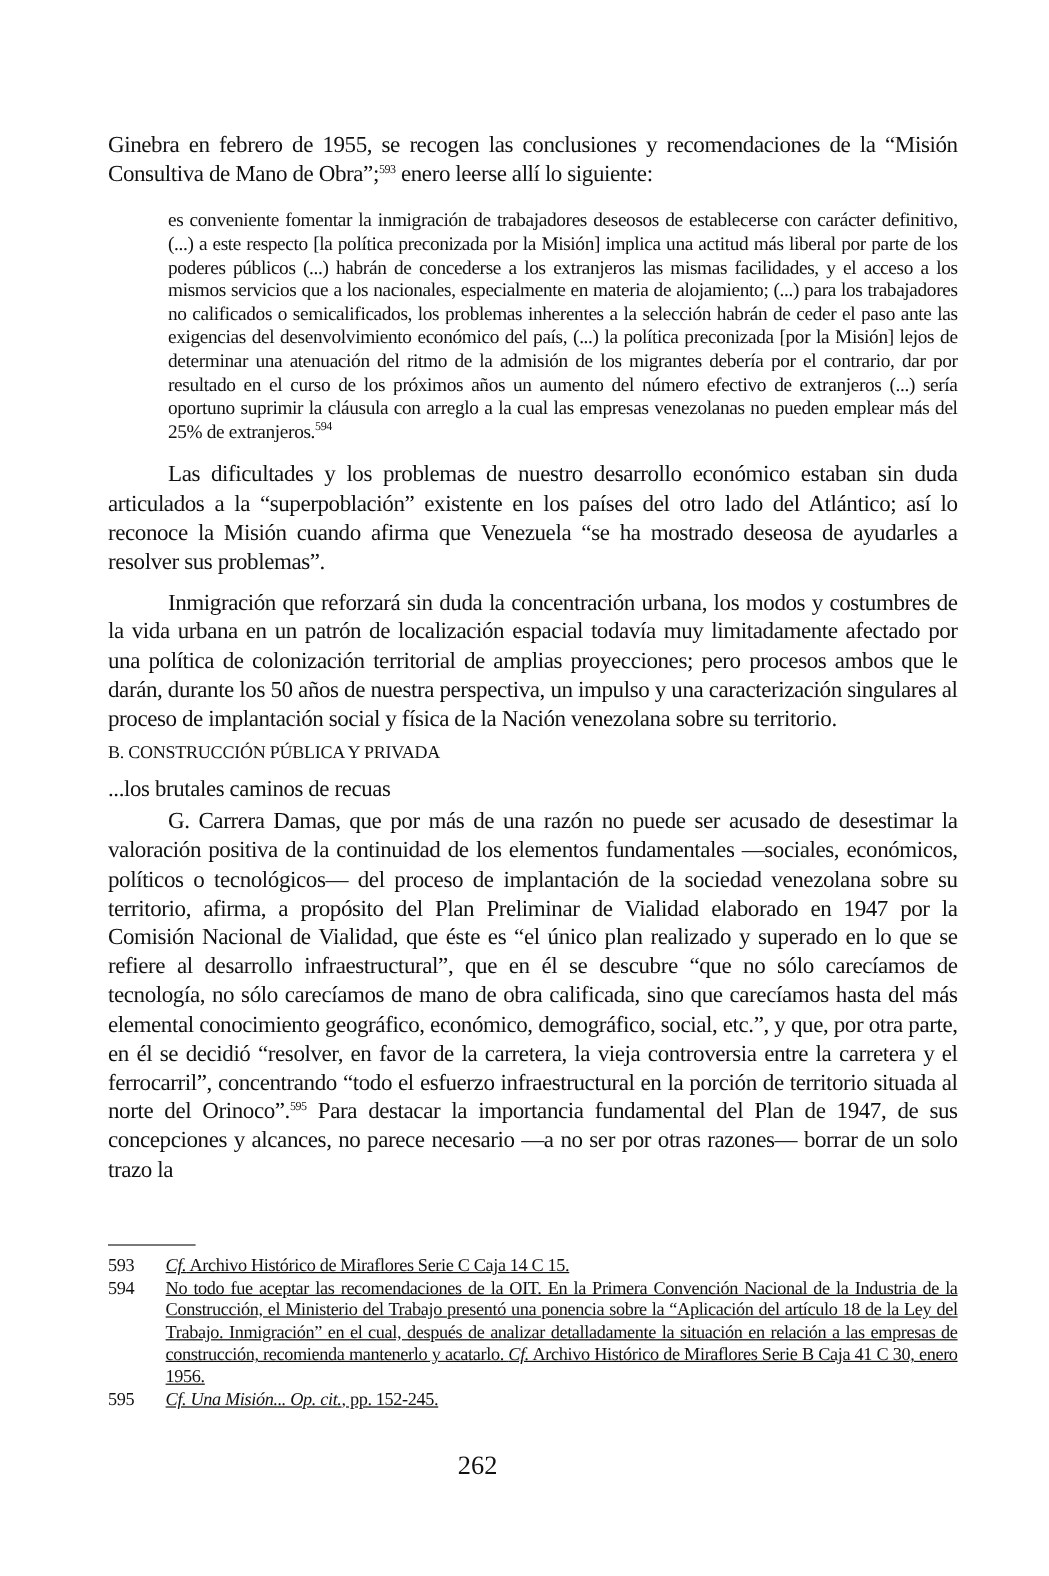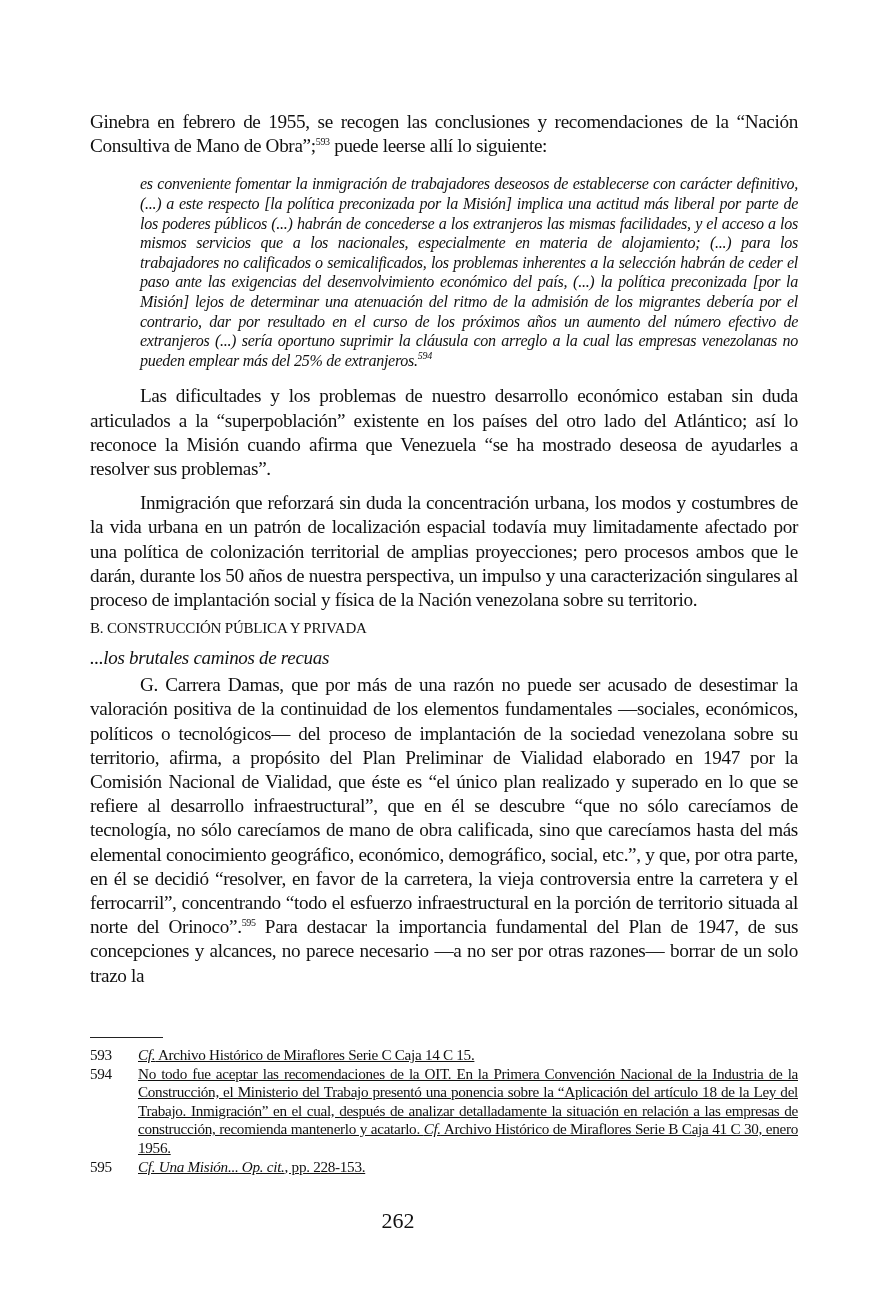--- a/index.html
+++ b/index.html
@@ -1,38 +1,38 @@
 <!DOCTYPE html>
 <html><head>
 <meta charset="utf-8">
 <style>
   html, body { margin: 0; padding: 0; background: #ffffff; }
   body { width: 874px; height: 1313px; position: relative; overflow: hidden;
          font-family: "Liberation Serif", "DejaVu Serif", serif; color: #111; }
   .page { position: absolute; left: 90px; top: 110px; width: 708px; }
   .p { font-size: 19.2px; line-height: 24.2px; text-align: justify; margin: 0; letter-spacing: -0.35px; }
   .indent { text-indent: 50px; }
-  .quote { margin: 16px 0 0 50px; font-size: 16.1px; line-height: 19.6px; text-align: justify; letter-spacing: -0.3px; font-style: italic; }
+  .quote { margin: 16px 0 0 50px; font-size: 16.1px; line-height: 19.6px; text-align: justify; letter-spacing: -0.3px; }
   sup { font-size: 10px; line-height: 0; vertical-align: 7px; }
   .heading { font-size: 15px; margin: 8px 0 0 0; letter-spacing: -0.2px; }
-  .subheading { font-size: 19px; font-style: italic; margin: 10px 0 4px 0; letter-spacing: -0.3px; }
+  .subheading { font-size: 19px; margin: 10px 0 4px 0; letter-spacing: -0.3px; }
   .gap { margin-top: 12px; }
   .rule { position: absolute; left: 90px; top: 1037px; width: 73px; border-top: 1px solid #222; }
   .notes { position: absolute; left: 90px; top: 1046px; width: 708px; font-size: 15.2px; line-height: 18.6px; letter-spacing: -0.3px; }
   .note { display: flex; margin-bottom: 0; }
   .note-num { width: 48px; flex: none; }
   .note-text { flex: 1; text-align: justify; text-decoration: underline; }
   .page-number { position: absolute; left: 0; width: 796px; top: 1208px; text-align: center; font-size: 22px; }
   i { font-style: italic; }
 </style>
 </head>
 <body>
 
 <div class="page">
-  <p class="p"><span>Ginebra en febrero de 1955, se recogen las conclusiones y recomendaciones de la “Nación Consultiva de Mano de Obra”;</span><sup>593</sup><span> puede leerse allí lo siguiente:</span></p>
+  <p class="p"><span>Ginebra en febrero de 1955, se recogen las conclusiones y recomendaciones de la “Misión Consultiva de Mano de Obra”;</span><sup>593</sup><span> enero leerse allí lo siguiente:</span></p>
 
   <p class="quote"><span>es conveniente fomentar la inmigración de trabajadores deseosos de establecerse con carácter definitivo, (...) a este respecto [la política preconizada por la Misión] implica una actitud más liberal por parte de los poderes públicos (...) habrán de concederse a los extranjeros las mismas facilidades, y el acceso a los mismos servicios que a los nacionales, especialmente en materia de alojamiento; (...) para los trabajadores no calificados o semicalificados, los problemas inherentes a la selección habrán de ceder el paso ante las exigencias del desenvolvimiento económico del país, (...) la política preconizada [por la Misión] lejos de determinar una atenuación del ritmo de la admisión de los migrantes debería por el contrario, dar por resultado en el curso de los próximos años un aumento del número efectivo de extranjeros (...) sería oportuno suprimir la cláusula con arreglo a la cual las empresas venezolanas no pueden emplear más del 25% de extranjeros.</span><sup>594</sup></p>
 
   <p class="p indent gap" style="margin-top:14px">Las dificultades y los problemas de nuestro desarrollo económico estaban sin duda articulados a la “superpoblación” existente en los países del otro lado del Atlántico; así lo reconoce la Misión cuando afirma que Venezuela “se ha mostrado deseosa de ayudarles a resolver sus problemas”.</p>
   <p class="p indent gap" style="margin-top:10px">Inmigración que reforzará sin duda la concentración urbana, los modos y costumbres de la vida urbana en un patrón de localización espacial todavía muy limitadamente afectado por una política de colonización territorial de amplias proyecciones; pero procesos ambos que le darán, durante los 50 años de nuestra perspectiva, un impulso y una caracterización singulares al proceso de implantación social y física de la Nación venezolana sobre su territorio.</p>
 
   <div class="heading">B. CONSTRUCCIÓN PÚBLICA Y PRIVADA</div>
   <div class="subheading">...los brutales caminos de recuas</div>
 
   <p class="p indent"><span>G. Carrera Damas, que por más de una razón no puede ser acusado de desestimar la valoración positiva de la continuidad de los elementos fundamentales —sociales, económicos, políticos o tecnológicos— del proceso de implantación de la sociedad venezolana sobre su territorio, afirma, a propósito del Plan Preliminar de Vialidad elaborado en 1947 por la Comisión Nacional de Vialidad, que éste es “el único plan realizado y superado en lo que se refiere al desarrollo infraestructural”, que en él se descubre “que no sólo carecíamos de tecnología, no sólo carecíamos de mano de obra calificada, sino que carecíamos hasta del más elemental conocimiento geográfico, económico, demográfico, social, etc.”, y que, por otra parte, en él se decidió “resolver, en favor de la carretera, la vieja controversia entre la carretera y el ferrocarril”, concentrando “todo el esfuerzo infraestructural en la porción de territorio situada al norte del Orinoco”.</span><sup>595</sup><span> Para destacar la importancia fundamental del Plan de 1947, de sus concepciones y alcances, no parece necesario —a no ser por otras razones— borrar de un solo trazo la</span></p>
@@ -44,17 +44,17 @@
   <div class="note">
     <span class="note-num">593</span>
     <span class="note-text"><i>Cf.</i><span> Archivo Histórico de Miraflores Serie C Caja 14 C 15.</span></span>
   </div>
   <div class="note">
     <span class="note-num">594</span>
     <span class="note-text"><span>No todo fue aceptar las recomendaciones de la OIT. En la Primera Convención Nacional de la Industria de la Construcción, el Ministerio del Trabajo presentó una ponencia sobre la “Aplicación del artículo 18 de la Ley del Trabajo. Inmigración” en el cual, después de analizar detalladamente la situación en relación a las empresas de construcción, recomienda mantenerlo y acatarlo. </span><i>Cf.</i><span> Archivo Histórico de Miraflores Serie B Caja 41 C 30, enero 1956.</span></span>
   </div>
   <div class="note">
     <span class="note-num">595</span>
-    <span class="note-text"><i>Cf. Una Misión... Op. cit.</i><span>, pp. 228-153.</span></span>
+    <span class="note-text"><i>Cf. Una Misión... Op. cit.</i><span>, pp. 152-245.</span></span>
   </div>
 </div>
 
 <div class="page-number">262</div>
 
 </body></html>

